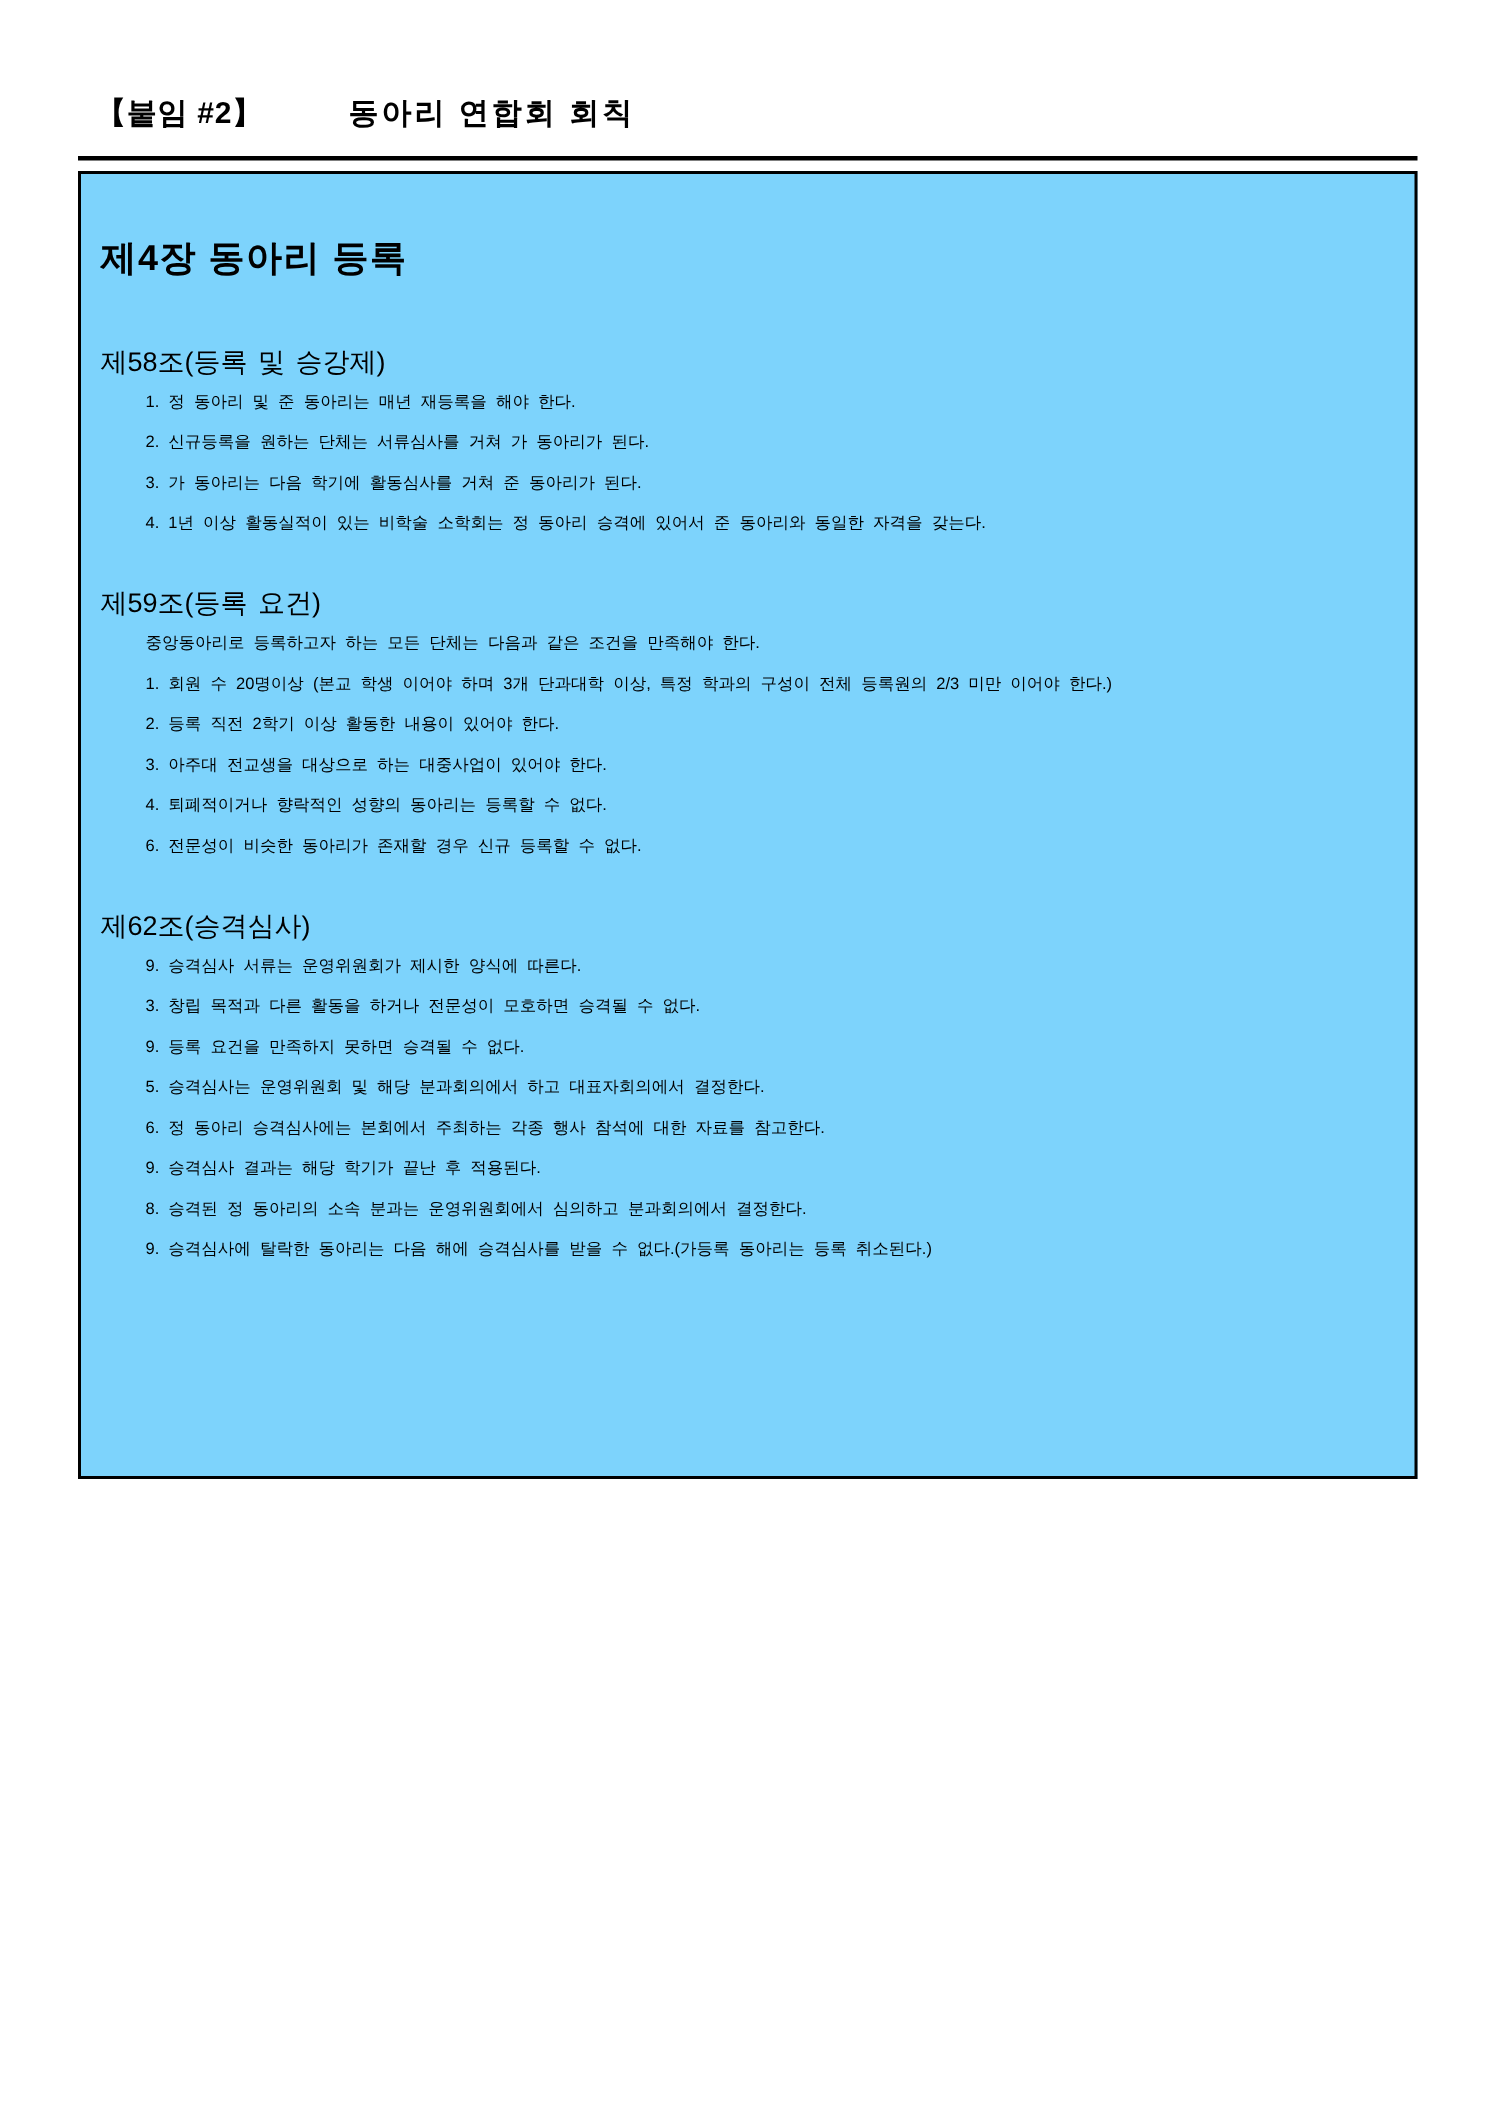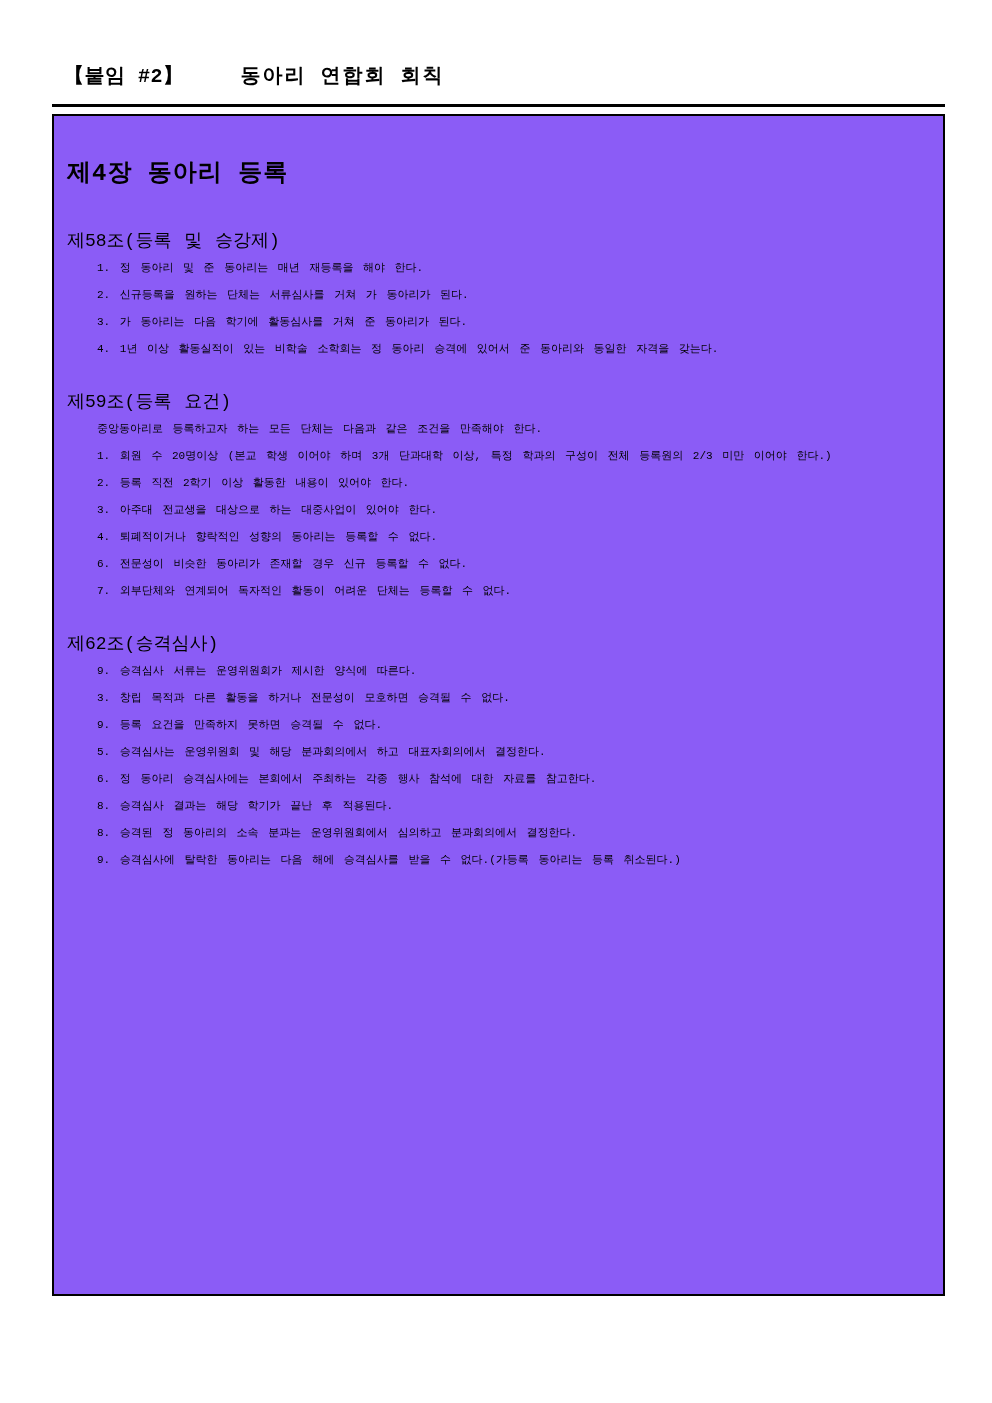--- a/index.html
+++ b/index.html
@@ -1,15 +1,15 @@
 <!DOCTYPE html>
 <html><head>
 <meta charset="utf-8">
 <style>
-  * { box-sizing: border-box; font-family: Liberation Mono, monospace; }
+  * { box-sizing: border-box; }
   html, body {
     margin: 0;
     padding: 0;
     background: #ffffff;
     color: #000000;
     font-family: "Liberation Sans", "DejaVu Sans", sans-serif;
   }
   .page {
     position: relative;
     width: 992px;
@@ -38,23 +38,23 @@
   .header-rule {
     margin: 15px 47px 0 52px;
     border: none;
     border-top: 3px solid #000000;
     height: 0;
   }
   .doc-box {
     margin: 7px 32px 0 52px;
     border: 2px solid #000000;
     width: 893px;
-    height: 1182px;
+    height: 872px;
     padding: 18px 15px 0 13px;
-    background: #8b5cf6;
+    background: #7dd3fc;
   }
   .chapter-title {
     font-size: 24px;
     font-weight: bold;
     margin: 22px 0 0 0;
     letter-spacing: 1px;
   }
   .sections {
     margin-top: 40px;
   }
@@ -99,29 +99,28 @@
           <p class="article-line">4. 1년 이상 활동실적이 있는 비학술 소학회는 정 동아리 승격에 있어서 준 동아리와 동일한 자격을 갖는다.</p>
         </section>
         <section class="article">
           <div class="article-heading">제59조(등록 요건)</div>
           <p class="article-line">중앙동아리로 등록하고자 하는 모든 단체는 다음과 같은 조건을 만족해야 한다.</p>
           <p class="article-line">1. 회원 수 20명이상 (본교 학생 이어야 하며 3개 단과대학 이상, 특정 학과의 구성이 전체 등록원의 2/3 미만 이어야 한다.)</p>
           <p class="article-line">2. 등록 직전 2학기 이상 활동한 내용이 있어야 한다.</p>
           <p class="article-line">3. 아주대 전교생을 대상으로 하는 대중사업이 있어야 한다.</p>
           <p class="article-line">4. 퇴폐적이거나 향락적인 성향의 동아리는 등록할 수 없다.</p>
           <p class="article-line">6. 전문성이 비슷한 동아리가 존재할 경우 신규 등록할 수 없다.</p>
-          <p class="article-line">7. 외부단체와 연계되어 독자적인 활동이 어려운 단체는 등록할 수 없다.</p>
         </section>
         <section class="article">
           <div class="article-heading">제62조(승격심사)</div>
           <p class="article-line">9. 승격심사 서류는 운영위원회가 제시한 양식에 따른다.</p>
           <p class="article-line">3. 창립 목적과 다른 활동을 하거나 전문성이 모호하면 승격될 수 없다.</p>
           <p class="article-line">9. 등록 요건을 만족하지 못하면 승격될 수 없다.</p>
           <p class="article-line">5. 승격심사는 운영위원회 및 해당 분과회의에서 하고 대표자회의에서 결정한다.</p>
           <p class="article-line">6. 정 동아리 승격심사에는 본회에서 주최하는 각종 행사 참석에 대한 자료를 참고한다.</p>
-          <p class="article-line">8. 승격심사 결과는 해당 학기가 끝난 후 적용된다.</p>
+          <p class="article-line">9. 승격심사 결과는 해당 학기가 끝난 후 적용된다.</p>
           <p class="article-line">8. 승격된 정 동아리의 소속 분과는 운영위원회에서 심의하고 분과회의에서 결정한다.</p>
           <p class="article-line">9. 승격심사에 탈락한 동아리는 다음 해에 승격심사를 받을 수 없다.(가등록 동아리는 등록 취소된다.)</p>
         </section>
       </div>
   </div>
 
 </div>
 
 </body></html>

